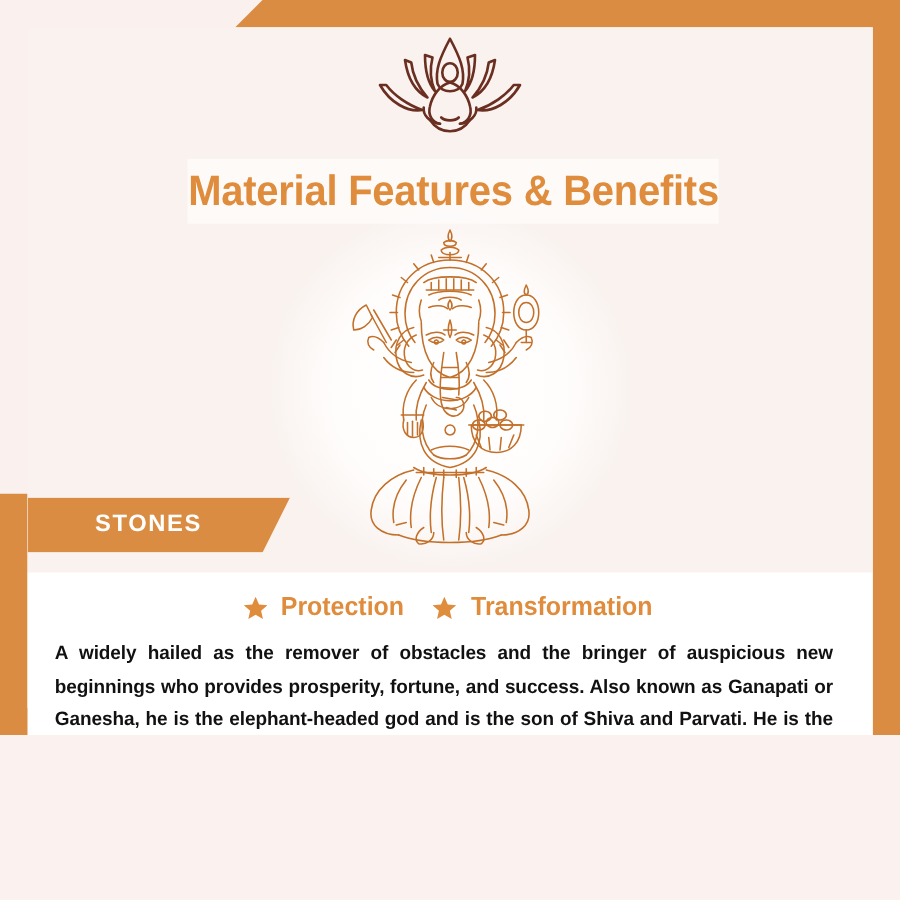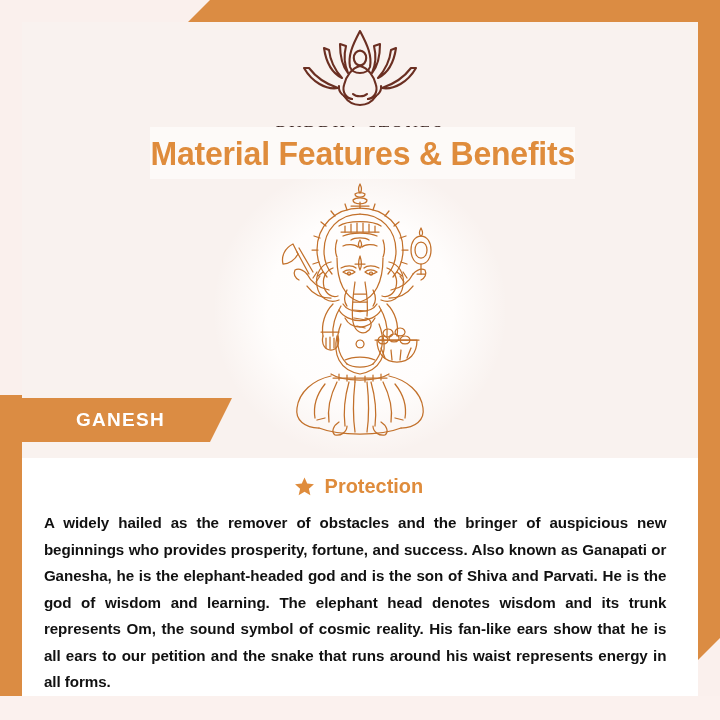--- a/index.html
+++ b/index.html
@@ -14,21 +14,21 @@
   body {
     font-family: "Liberation Sans", sans-serif;
     background: #fbf1ee;
     position: relative;
   }
 
   
   #poster {
     position: relative;
     width: 720px;
-    height: 696px;
+    height: 588px;
     background: #faf0ed;
     overflow: hidden;
   }
 
   
   .bar-top {
     position: absolute;
     left: 0; top: 0;
     width: 720px; height: 22px;
     background: #db8c43;
@@ -412,37 +412,45 @@
         <path d="M126 244 C132 248 134 254 130 257 C124 258 118 254 118 248"></path>
 
         <path d="M62 242 L70 240"></path>
           <path d="M148 242 L140 240"></path>
 
       </g>
     </svg>
   </div>
 
   <div class="name-banner">
-    <span class="label">GANESH</span>
+    <span class="label">STONES</span>
   </div>
 
   <div class="content-card">
 
     <div class="features">
 
       <div class="feature">
         <span class="star">
           <svg viewBox="0 0 24 24" width="21" height="21" aria-hidden="true">
             <polygon points="12,1.6 15.1,8.7 22.8,9.4 17,14.5 18.7,22 12,18 5.3,22 7,14.5 1.2,9.4 8.9,8.7" fill="#df8c3c"></polygon>
           </svg>
         </span>
         <span class="feature-label">Protection</span>
       </div>
 
 
+      <div class="feature">
+        <span class="star">
+          <svg viewBox="0 0 24 24" width="21" height="21" aria-hidden="true">
+            <polygon points="12,1.6 15.1,8.7 22.8,9.4 17,14.5 18.7,22 12,18 5.3,22 7,14.5 1.2,9.4 8.9,8.7" fill="#df8c3c"></polygon>
+          </svg>
+        </span>
+        <span class="feature-label">Transformation</span>
+      </div>
 
     </div>
 
     <p class="body-text">A widely hailed as the remover of obstacles and the bringer of auspicious new beginnings who provides prosperity, fortune, and success. Also known as Ganapati or Ganesha, he is the elephant-headed god and is the son of Shiva and Parvati. He is the god of wisdom and learning. The elephant head denotes wisdom and its trunk represents Om, the sound symbol of cosmic reality. His fan-like ears show that he is all ears to our petition and the snake that runs around his waist represents energy in all forms.</p>
 
   </div>
 
 </div>
 
 </body></html>

